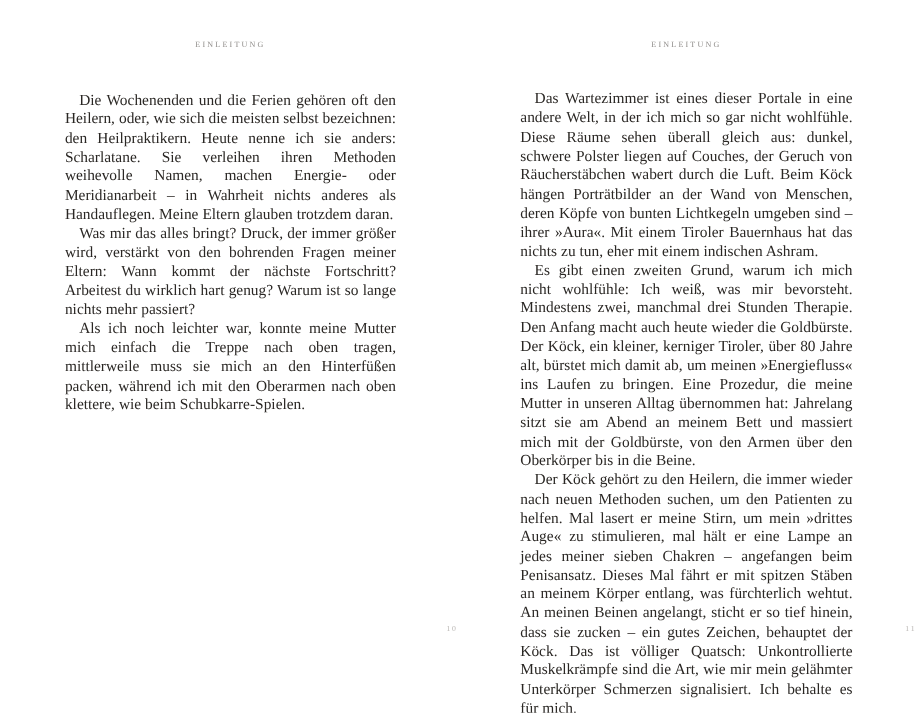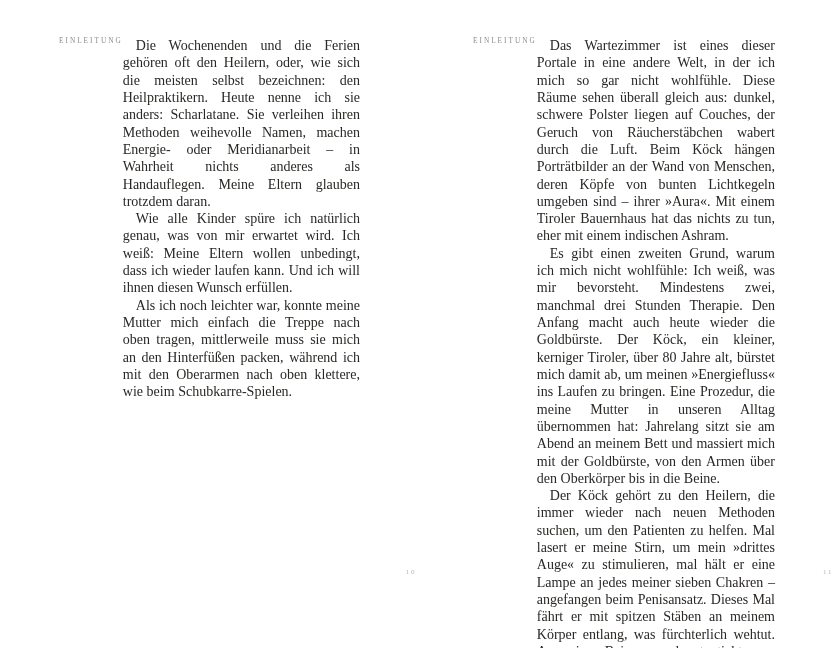--- a/index.html
+++ b/index.html
@@ -19,20 +19,21 @@
     height: 648px;
     display: flex;
     box-sizing: border-box;
     background: #ffffff;
   }
   .page {
     position: relative;
     height: 596px;
     box-sizing: border-box;
     display: flex;
+    flex-direction: column;
   }
   .page-left  { width: 416px; padding: 0 56px 0 59px; }
   .page-right { width: 417px; padding: 0 58px 0 57px; }
 
   .running-head {
     margin-top: 36px;
     text-align: center;
     font-size: 7.3px;
     letter-spacing: 2.0px;
     color: #8e8b88;
@@ -73,21 +74,21 @@
 </style>
 </head>
 <body>
 
 <div class="spread">
 
   <div class="page page-left">
     <div class="running-head">EINLEITUNG</div>
     <div class="textblock">
       <p>Die Wochenenden und die Ferien gehören oft den Hei­lern, oder, wie sich die meisten selbst bezeichnen: den Heilpraktikern. Heute nenne ich sie anders: Scharlatane. Sie verleihen ihren Methoden weihevolle Namen, machen Energie- oder Meridianarbeit – in Wahrheit nichts anderes als Handauflegen. Meine Eltern glauben trotzdem daran.</p>
-      <p>Wie alle Kinder spüre ich natürlich genau, was von mir erwartet wird. Ich weiß: Meine Eltern wollen unbedingt, dass ich wieder laufen kann. Und ich will ihnen diesen Wunsch erfüllen.</p>
+      <p>Was mir das alles bringt? Druck, der immer größer wird, verstärkt von den bohrenden Fragen meiner Eltern: Wann kommt der nächste Fortschritt? Arbeitest du wirklich hart genug? Warum ist so lange nichts mehr passiert?</p>
       <p>Als ich noch leichter war, konnte meine Mutter mich einfach die Treppe nach oben tragen, mittlerweile muss sie mich an den Hinterfüßen packen, während ich mit den Oberarmen nach oben klettere, wie beim Schubkarre-Spielen.</p>
     </div>
     <div class="folio">10</div>
   </div>
 
   <div class="page page-right">
     <div class="running-head">EINLEITUNG</div>
     <div class="textblock">
       <p>Das Wartezimmer ist eines dieser Portale in eine andere Welt, in der ich mich so gar nicht wohlfühle. Diese Räume sehen überall gleich aus: dunkel, schwere Polster liegen auf Couches, der Geruch von Räucherstäbchen wabert durch die Luft. Beim Köck hängen Porträtbilder an der Wand von Menschen, deren Köpfe von bunten Lichtkegeln umgeben sind – ihrer »Aura«. Mit einem Tiroler Bauernhaus hat das nichts zu tun, eher mit einem indischen Ashram.</p>
       <p>Es gibt einen zweiten Grund, warum ich mich nicht wohlfühle: Ich weiß, was mir bevorsteht. Mindestens zwei, manchmal drei Stunden Therapie. Den Anfang macht auch heute wieder die Goldbürste. Der Köck, ein kleiner, kerniger Tiroler, über 80 Jahre alt, bürstet mich damit ab, um meinen »Energiefluss« ins Laufen zu brin­gen. Eine Prozedur, die meine Mutter in unseren Alltag übernommen hat: Jahrelang sitzt sie am Abend an mei­nem Bett und massiert mich mit der Goldbürste, von den Armen über den Oberkörper bis in die Beine.</p>

